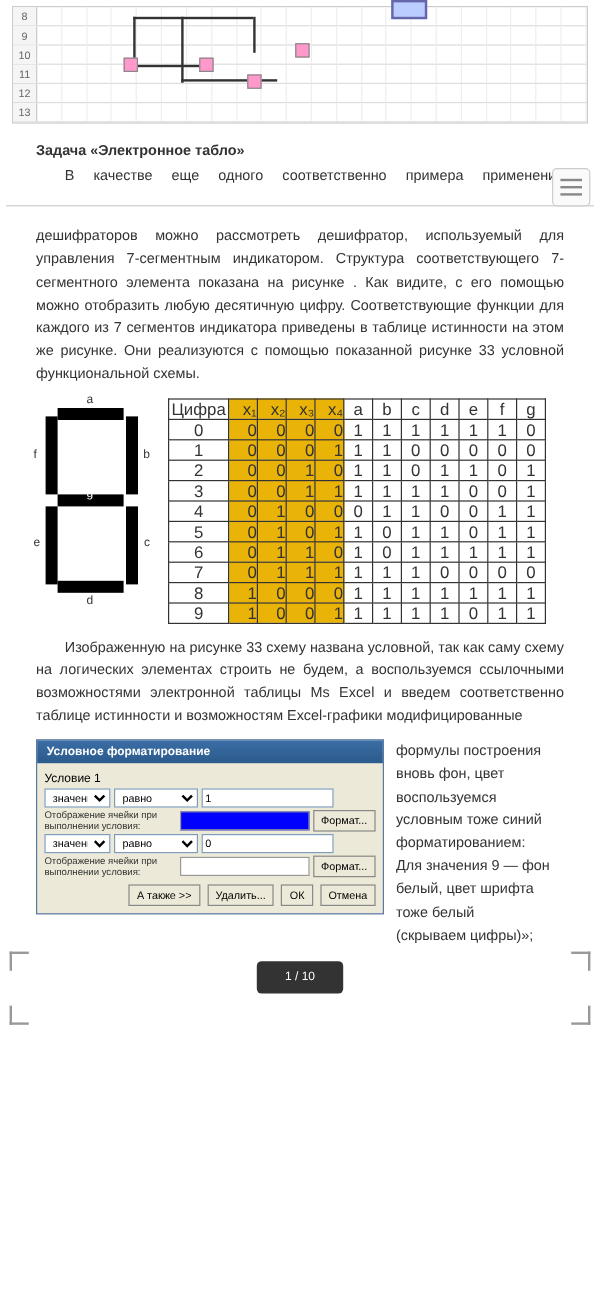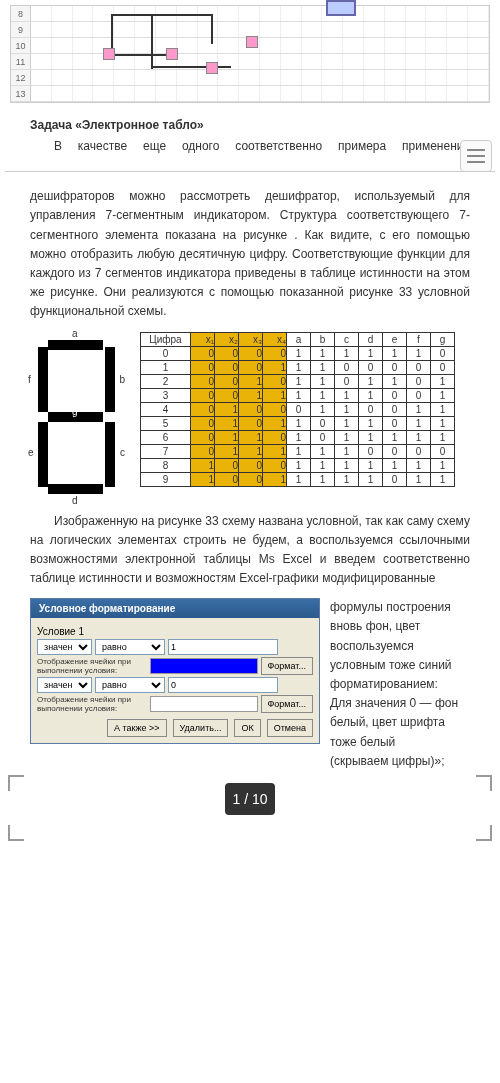--- a/index.html
+++ b/index.html
@@ -30,41 +30,41 @@
 .seg { position: absolute; background: #000; }
 .seg.a { top: 8px; left: 18px; width: 55px; height: 10px; }
 .seg.b { top: 15px; right: 10px; width: 10px; height: 65px; }
 .seg.c { top: 90px; right: 10px; width: 10px; height: 65px; }
 .seg.d { bottom: 8px; left: 18px; width: 55px; height: 10px; }
 .seg.e { top: 90px; left: 8px; width: 10px; height: 65px; }
 .seg.f { top: 15px; left: 8px; width: 10px; height: 65px; }
 .seg.g { top: 80px; left: 18px; width: 55px; height: 10px; }
 .seg-label { position: absolute; font-size: 10px; }
 
-.truth-table { border-collapse: collapse; font-size: 10px; }
+.truth-table { border-collapse: collapse; font-size: 14px; }
 .truth-table th, .truth-table td { border: 1px solid #333; text-align: center; width: 24px; height: 14px; }
 .truth-table th { background: #fff; font-weight: normal; }
 .truth-table .xcol { background: #eab308; text-align: right; }
 .truth-table .digit-col { width: 50px; }
 
 .dialog-wrap { position: relative; margin: 10px 30px 15px 30px; min-height: 170px; padding-left: 40px; }
 .dialog { position: absolute; left: 0; top: 0; width: 290px; border: 1px solid #5a7aa5; background: #ece9d8; font-size: 10px; }
 .dialog-title { background: linear-gradient(#3a6ea5, #2c5a8c); color: #fff; padding: 4px 8px; font-weight: bold; }
 .dialog-body { padding: 6px; }
 .cond-label { color: #000; font-size: 10px; margin: 2px 0; }
 .cond-row { display: flex; gap: 3px; align-items: center; margin: 2px 0; }
 .cond-select { border: 1px solid #7f9db9; background: #fff; height: 16px; font-size: 9px; padding: 0 2px; }
 .cond-input { border: 1px solid #7f9db9; background: #fff; height: 16px; font-size: 9px; padding: 0 2px; }
 .preview-blue { background: #00f; height: 16px; flex: 1; border: 1px solid #999; }
 .preview-white { background: #fff; height: 16px; flex: 1; border: 1px solid #999; }
 .dlg-btn { border: 1px solid #888; background: #ece9d8; height: 18px; font-size: 9px; padding: 0 6px; }
 .dlg-buttons { display: flex; gap: 6px; justify-content: flex-end; margin-top: 6px; }
 .side-text { position: absolute; left: 300px; right: -20px; top: 0; font-size: 12px; line-height: 1.6; }
 
-.page-indicator { background: #333; color: #fff; width: 50px; margin: 10px auto; text-align: center; padding: 8px 0; border-radius: 4px; font-size: 14px; }
+.page-indicator { background: #333; color: #fff; width: 72px; margin: 10px auto; text-align: center; padding: 8px 0; border-radius: 4px; font-size: 10px; }
 
 .crop-corner { position: absolute; width: 16px; height: 16px; }
 .crop-tl { border-left: 2px solid #999; border-top: 2px solid #999; }
 .crop-tr { border-right: 2px solid #999; border-top: 2px solid #999; }
 .crop-bl { border-left: 2px solid #999; border-bottom: 2px solid #999; }
 .crop-br { border-right: 2px solid #999; border-bottom: 2px solid #999; }
 .crop-frame { position: relative; margin: 5px 8px; }
 </style>
 </head>
 <body>
@@ -484,21 +484,21 @@
         <button class="dlg-btn">ОК</button>
         <button class="dlg-btn">Отмена</button>
       </div>
     </div>
   </div>
   <div class="side-text">
     <div>формулы построения</div>
     <div>вновь фон, цвет воспользуемся</div>
     <div>условным тоже синий</div>
     <div>форматированием:</div>
-    <div>Для значения 0 — фон</div>
+    <div>Для значения 9 — фон</div>
     <div>белый, цвет шрифта</div>
     <div>тоже белый</div>
     <div>(скрываем цифры)»;</div>
   </div>
 </div>
 
 <div style="position:relative; margin:5px 8px;">
   <div class="crop-corner crop-tl" style="position:absolute; left:0; top:-8px;"></div>
   <div class="crop-corner crop-tr" style="position:absolute; right:0; top:-8px;"></div>
 </div>

